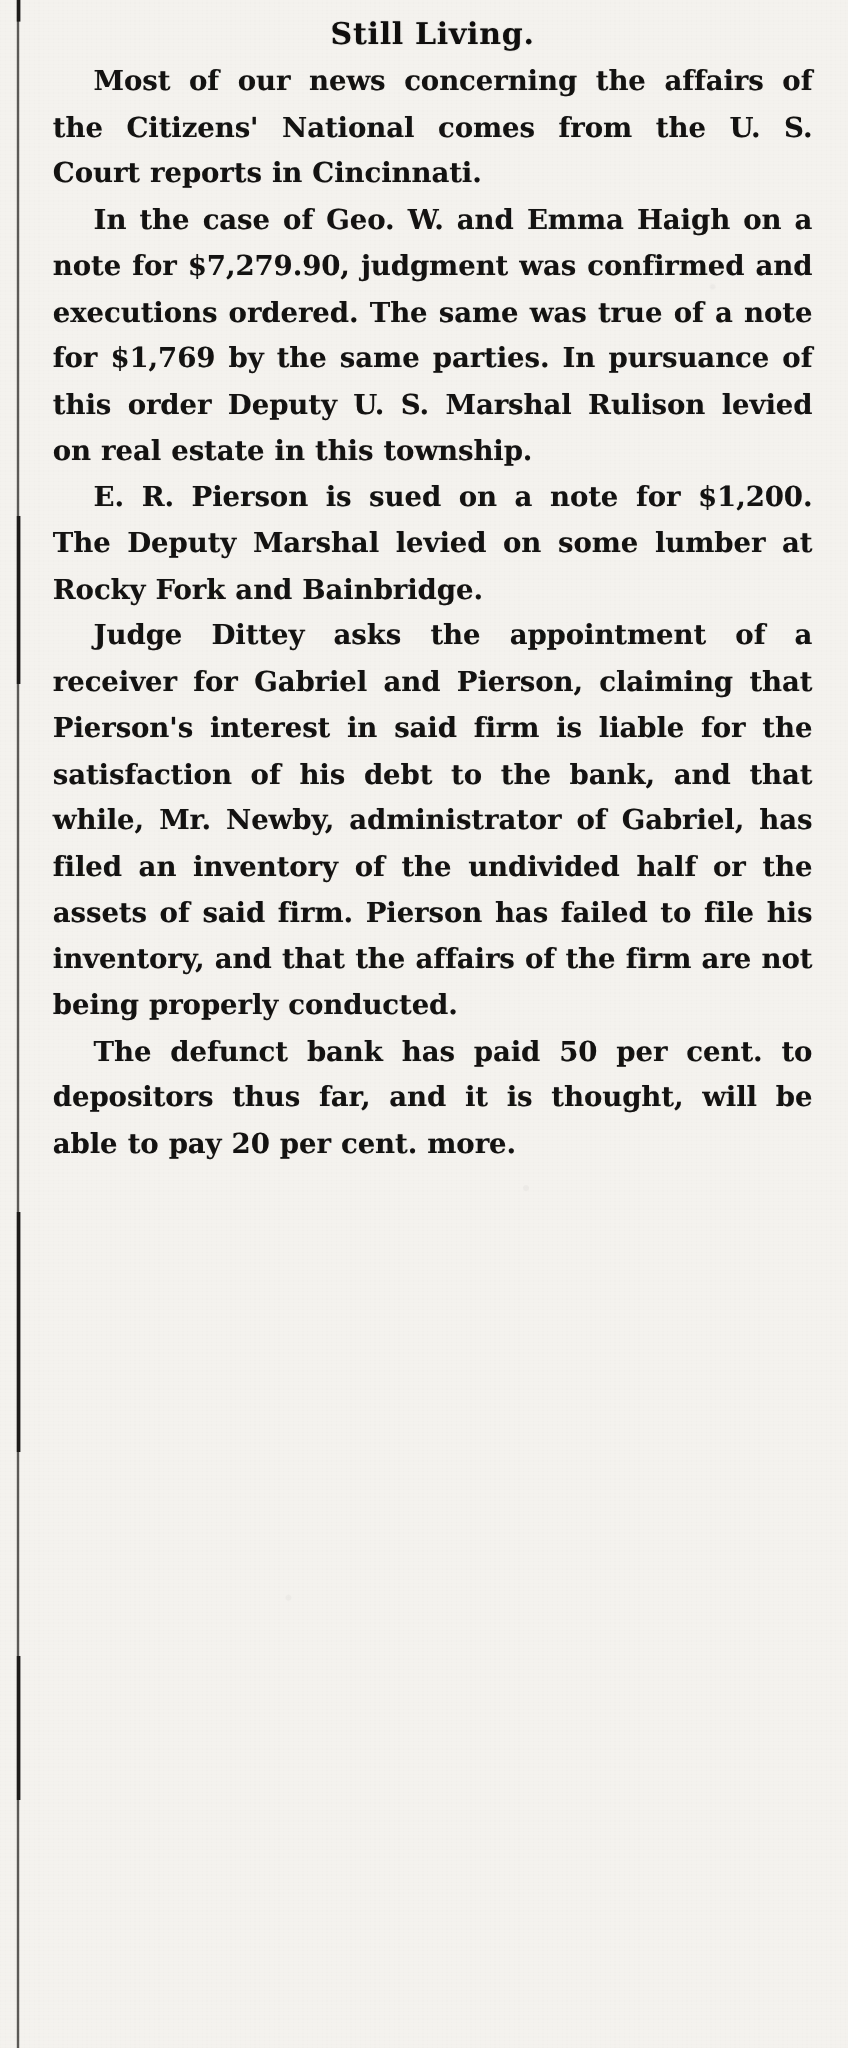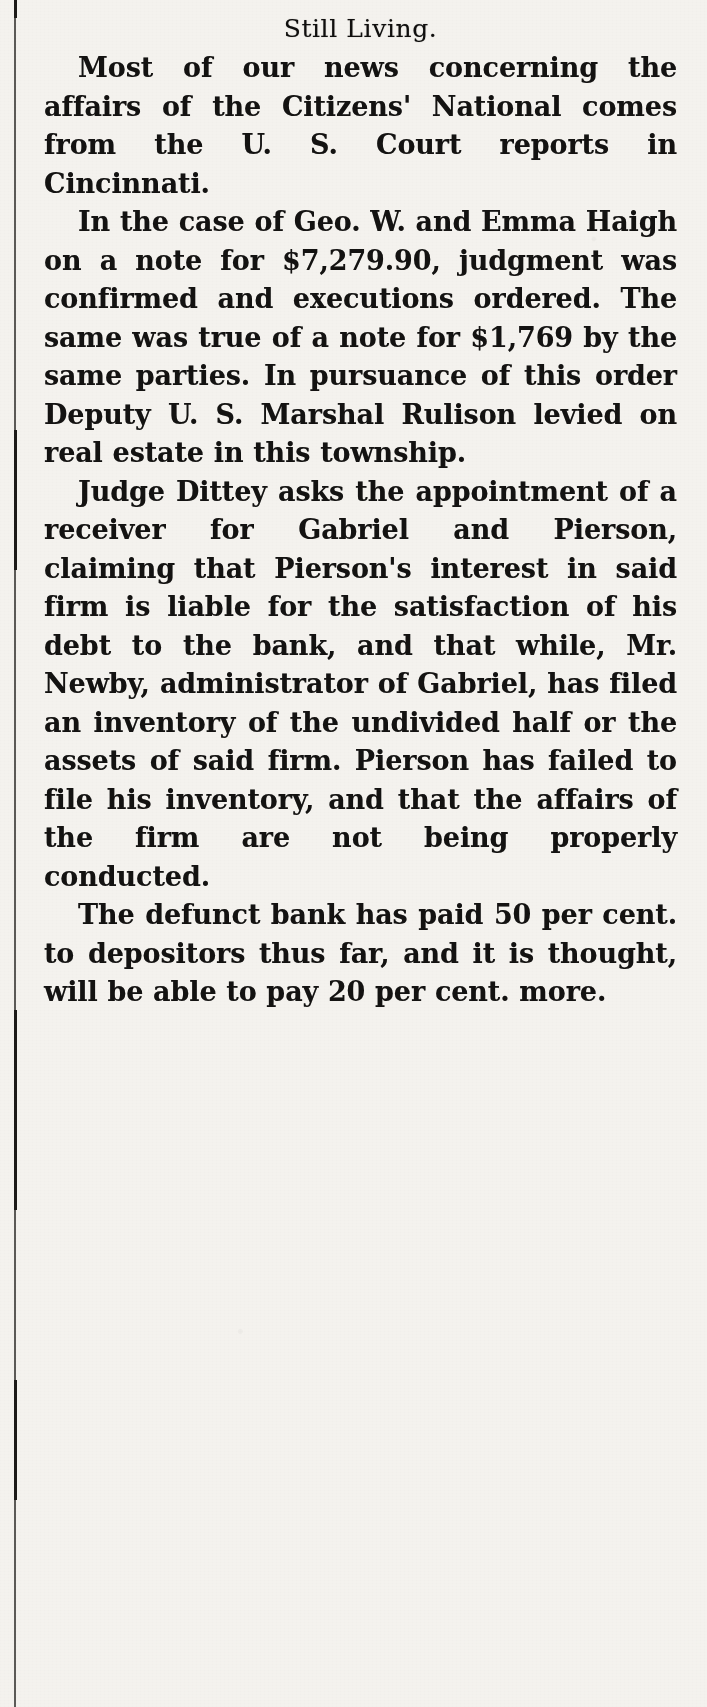--- a/index.html
+++ b/index.html
@@ -43,31 +43,31 @@
     width: 3px;
     background: #1d1b19;
   }
   .article {
     position: relative;
     z-index: 2;
   }
   .headline {
     text-align: center;
     font-family: "DejaVu Serif", serif;
-    font-weight: normal;
+    font-weight: bold;
     font-size: 25px;
     letter-spacing: 0.6px;
     margin: 4px 0 6px 0;
     color: #100f0e;
     text-shadow: 0 0 1px rgba(0,0,0,0.35);
   }
   p.para {
     margin: 0 0 0 0;
     font-family: "DejaVu Serif", serif;
-    font-size: 27px;
+    font-size: 23px;
     line-height: 38.5px;
     text-align: justify;
     text-indent: 34px;
     font-weight: bold;
     letter-spacing: -0.1px;
     word-spacing: 0.5px;
     color: #141312;
     text-shadow: 0 0 0.6px rgba(0,0,0,0.3);
     -webkit-font-smoothing: none;
   }
@@ -92,18 +92,19 @@
   <div class="rule-seg" style="top:0px;height:18px;"></div>
   <div class="rule-seg" style="top:430px;height:140px;"></div>
   <div class="rule-seg" style="top:1010px;height:200px;"></div>
   <div class="rule-seg" style="top:1380px;height:120px;"></div>
 
   <div class="article">
     <h1 class="headline">Still Living.</h1>
 
     <p class="para">Most of our news concerning the affairs of the Citizens' National comes from the U. S. Court reports in Cincinnati.</p>
     <p class="para">In the case of Geo. W. and Emma Haigh on a note for $7,279.90, judgment was confirmed and executions ordered. The same was true of a note for $1,769 by the same parties.   In pursuance of this order Deputy U. S. Marshal Rulison levied on real estate in this township.</p>
+    <p class="para">E. R. Pierson is sued on a note for $1,200.   The Deputy Marshal levied on some lumber at Rocky Fork and Bainbridge.</p>
     <p class="para">Judge Dittey asks the appointment of a receiver for Gabriel and Pierson, claiming that Pierson's interest in said firm is liable for the satisfaction of his debt to the bank, and that while, Mr. Newby, administrator of Gabriel, has filed an inventory of the undivided half or the assets of said firm.   Pierson has failed to file his inventory, and that the affairs of the firm are not being properly conducted.</p>
     <p class="para">The defunct bank has paid 50 per cent. to depositors thus far, and it is thought, will be able to pay 20 per cent. more.</p>
   </div>
 
   <div class="noise"></div>
 </div>
 
 </body></html>

